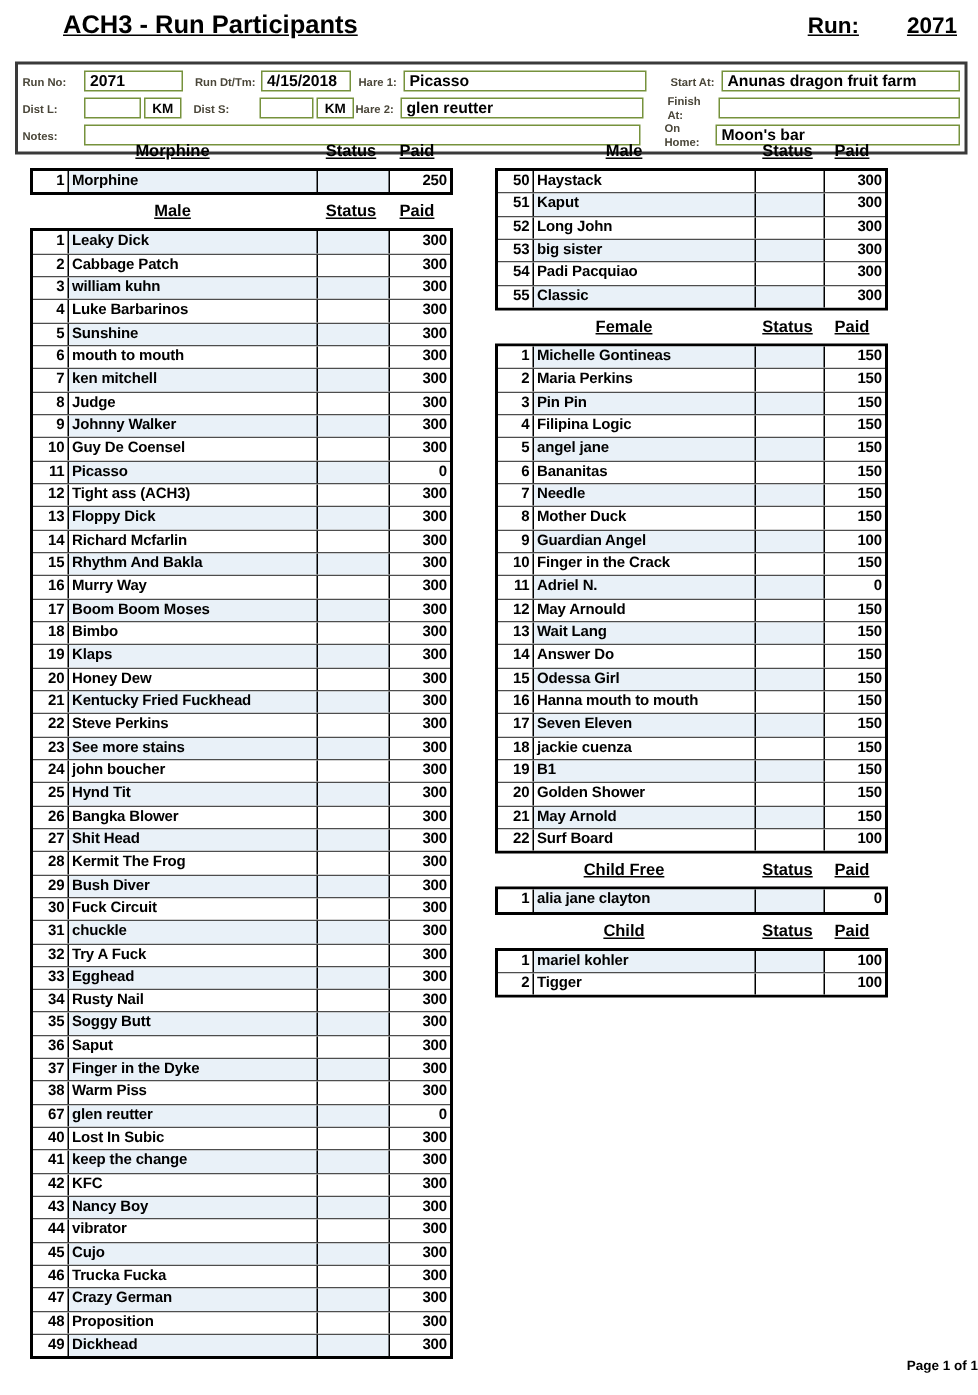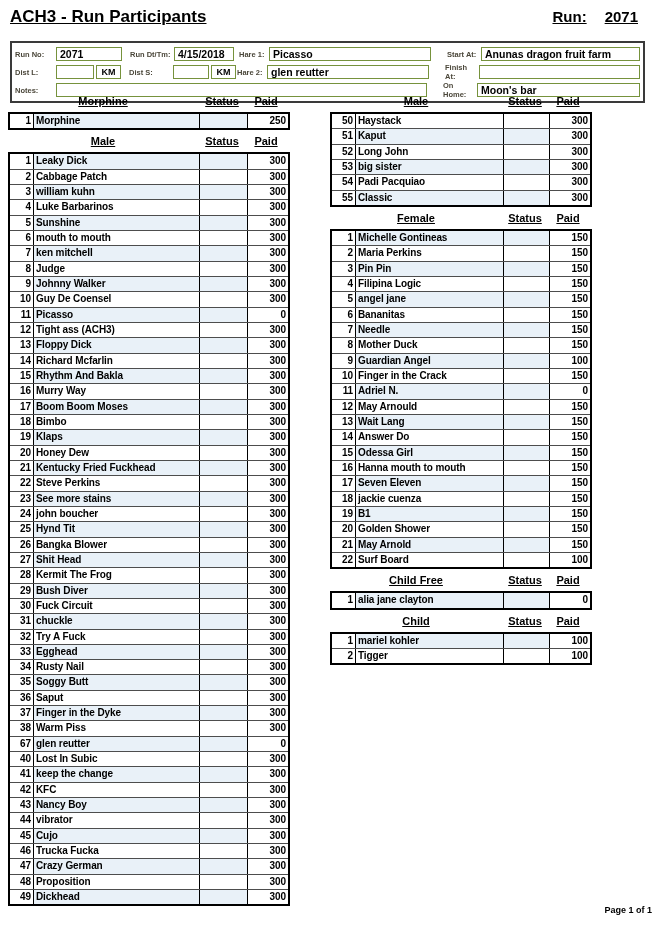--- a/index.html
+++ b/index.html
@@ -3,40 +3,40 @@
 <meta charset="utf-8">
 <style>
   html,body { margin:0; padding:0; background:#e0e0e0; }
   .page {
     position:relative; width:652px; height:930px; background:#fff;
     font-family:"Liberation Sans", sans-serif; color:#000; overflow:hidden;
     margin:0 auto;
   }
   
   .titlebar { display:flex; justify-content:space-between; align-items:baseline; padding:7px 14px 0 10px; }
-  .doc-title { font-size:17px; font-weight:bold; text-decoration:underline; }
+  .doc-title { font-size:17px; font-weight:bold; text-decoration:underline;margin-left:32px; }
   .run-title { font-size:15px; font-weight:bold; display:flex; gap:18px; }
-  .run-title span { text-decoration:underline; }
+  .run-title span { text-decoration:underline;margin-left:14px; }
 
   
   .form-box { margin:14px 7px 0 10px; border:2px solid #3a3a3a; padding:2px 3px; }
   .form-row { display:flex; align-items:center; height:18px; }
   .lbl { font-size:7.5px; font-weight:bold; color:#4a4639; flex:0 0 auto; line-height:9px; }
   .fld {
     border:1.5px solid var(--field-border,#76923c); background:#fff; height:12px; line-height:12px;
     font-size:10.5px; font-weight:bold; padding-left:3px; box-sizing:content-box;
     white-space:nowrap; overflow:hidden; flex:0 0 auto;
   }
   .fld.km { text-align:center; padding-left:0; font-size:9px; }
   .fld.grow { flex:1 1 auto; }
   .sp { flex:0 0 auto; }
 
   
   .col { position:absolute; top:95px; }
-  .col-left  { left:8px;  width:282px; }
+  .col-left  { left:20px;  width:282px; }
   .col-right { left:330px; width:262px; }
 
   .sec-header { display:flex; height:14px; margin-bottom:3px; font-weight:bold; font-size:11px; line-height:13px; }
   .sec-title, .sec-status, .sec-paid { text-decoration:underline; text-align:center; }
   .col-left  .sec-title { width:190px; } .col-left  .sec-status { width:48px; } .col-left  .sec-paid { width:40px; }
   .col-right .sec-title { width:172px; } .col-right .sec-status { width:46px; } .col-right .sec-paid { width:40px; }
 
   .ptable { border:2px solid #000; background:#fff; margin-bottom:5px; }
   .prow { display:flex; height:14.33px; border-bottom:1px solid #4d4d4d; }
   .prow:last-child { border-bottom:none; }

